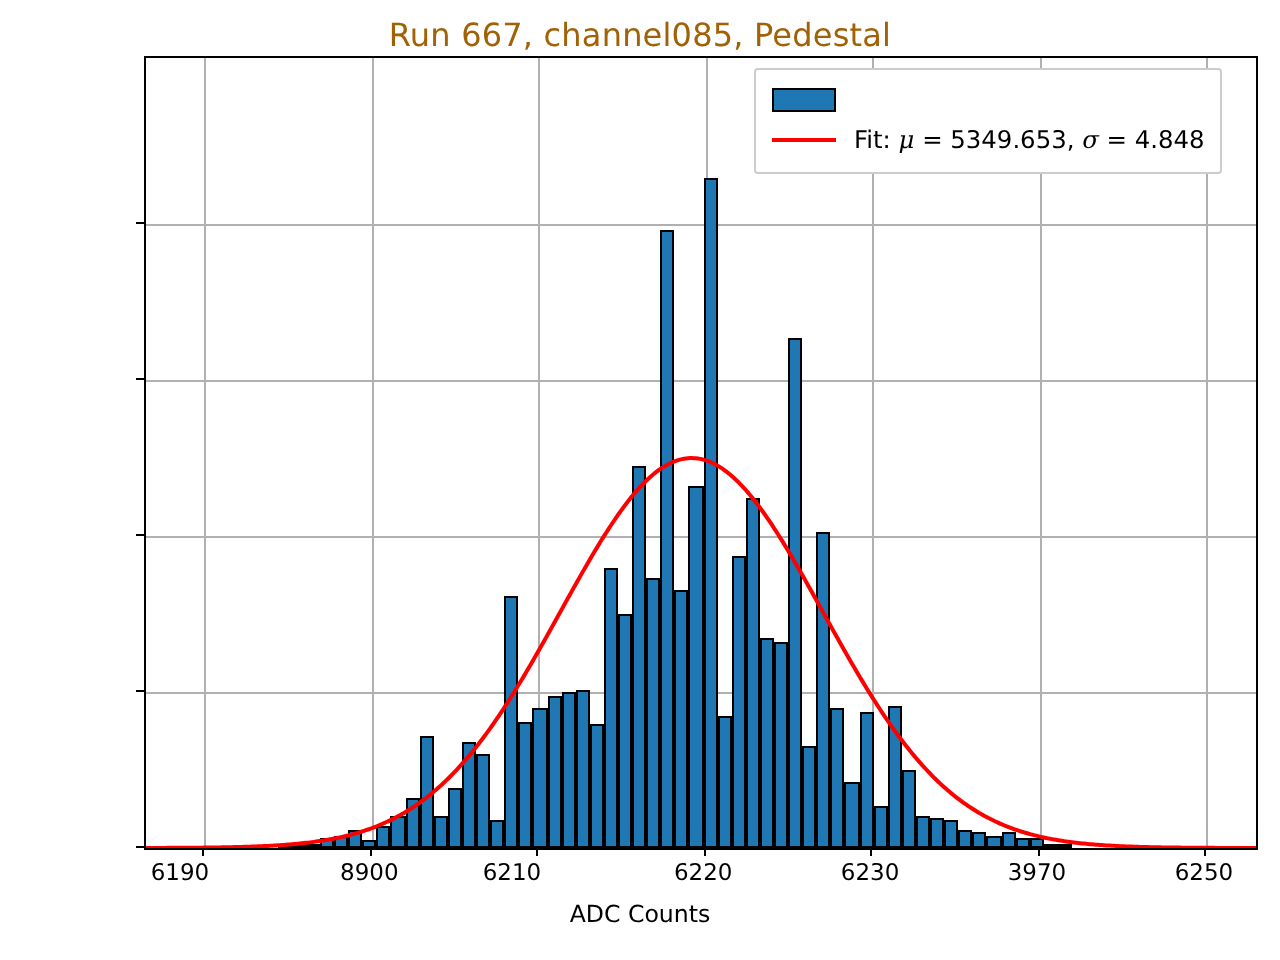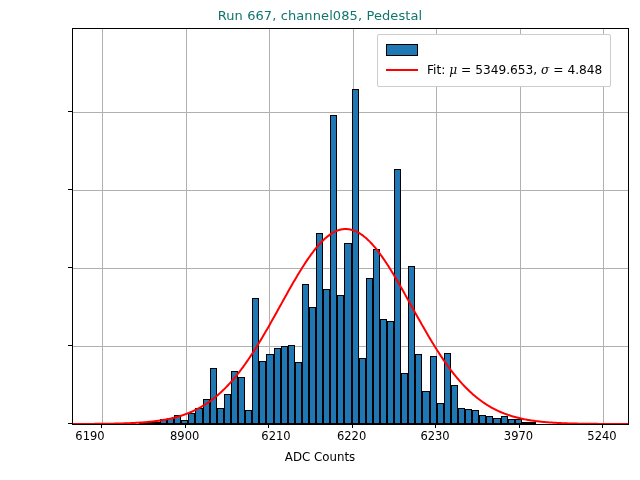--- a/index.html
+++ b/index.html
@@ -16,22 +16,22 @@
     height: 480px;
     background: #ffffff;
     overflow: hidden;
   }
   #chart-title {
     position: absolute;
     left: 0;
     top: 8px;
     width: 640px;
     text-align: center;
-    font-size: 13px;
-    color: #0f766e;
+    font-size: 16px;
+    color: #a16207;
     letter-spacing: 0.1px;
   }
   
   #axes {
     position: absolute;
     left: 72px;
     top: 28px;
     width: 555px;
     height: 395px;
     border: 1px solid #000000;
@@ -250,29 +250,29 @@
       <div class="tick-mark-y" style="left: 68px; top: 345px;"></div>
       <div class="tick-mark-y" style="left: 68px; top: 267px;"></div>
       <div class="tick-mark-y" style="left: 68px; top: 189px;"></div>
       <div class="tick-mark-y" style="left: 68px; top: 111px;"></div>
     </div>
   <div id="ticks-x">
       <div class="xtick-label" style="left: 90px;">6190</div>
       <div class="tick-mark-x" style="left: 101px; top: 424px;"></div>
       <div class="xtick-label" style="left: 184.669px;">8900</div>
       <div class="tick-mark-x" style="left: 185px; top: 424px;"></div>
-      <div class="xtick-label" style="left: 276px;">6210</div>
+      <div class="xtick-label" style="left: 256px;">6210</div>
       <div class="tick-mark-x" style="left: 268px; top: 424px;"></div>
       <div class="xtick-label" style="left: 351.586px;">6220</div>
       <div class="tick-mark-x" style="left: 352px; top: 424px;"></div>
       <div class="xtick-label" style="left: 435.045px;">6230</div>
       <div class="tick-mark-x" style="left: 435px; top: 424px;"></div>
       <div class="xtick-label" style="left: 518.504px;">3970</div>
       <div class="tick-mark-x" style="left: 519px; top: 424px;"></div>
-      <div class="xtick-label" style="left: 601.962px;">5240</div>
+      <div class="xtick-label" style="left: 601.962px;">6250</div>
       <div class="tick-mark-x" style="left: 602px; top: 424px;"></div>
     </div>
 
   <div id="legend">
     <div class="legend-row">
       <span class="legend-swatch-patch"></span>
     </div>
     <div class="legend-row">
       <span class="legend-swatch-line"></span>
       <span class="legend-text">

